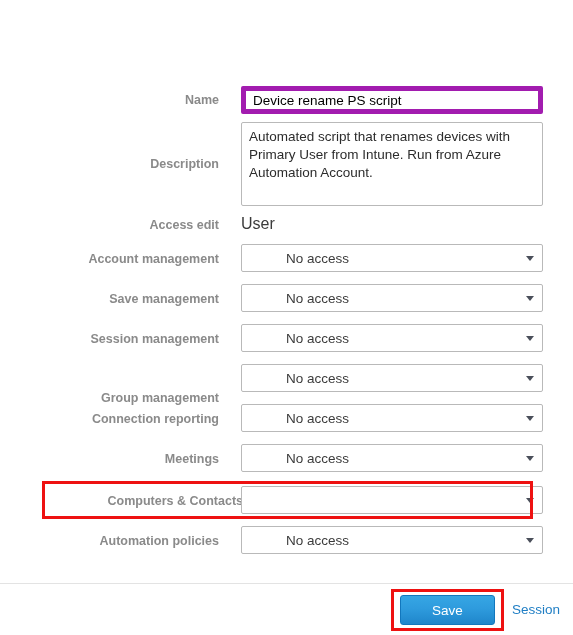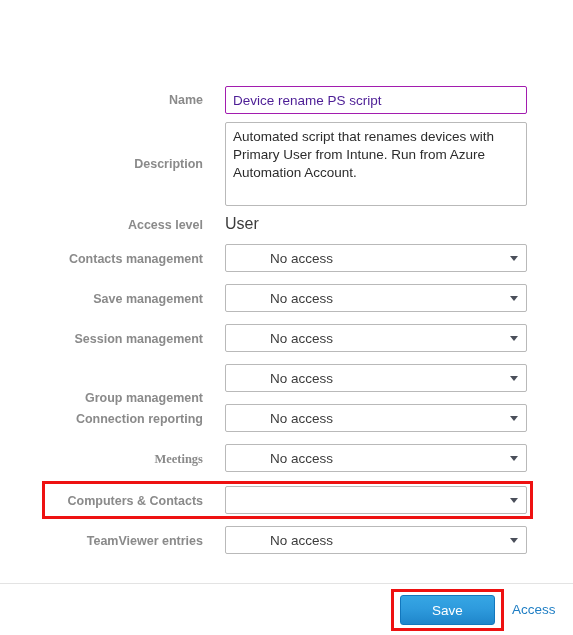--- a/index.html
+++ b/index.html
@@ -68,21 +68,21 @@
     cursor: pointer;
     display: flex;
     align-items: center;
     justify-content: center;
   }
   #close-button svg { display: block; }
 
   
   #dialog-body {
     position: absolute;
-    left: 0;
+    left: 16px;
     top: 62px;
     width: 496px;
     height: 521px;
     background: #ffffff;
   }
 
   .form-row {
     position: absolute;
     left: 0;
     width: 573px;
@@ -100,26 +100,26 @@
   .row-control {
     position: absolute;
     left: 225px;
     width: 302px;
     box-sizing: border-box;
   }
 
   
   .text-input {
     height: 28px;
-    border: 1px solid #a21caf;
+    border: 5px solid #a21caf;
     border-radius: 2px;
     background: #ffffff;
     font-family: "Liberation Sans", sans-serif;
     font-size: 13.5px;
-    color: #4c1d95;
+    color: #000000;
     padding: 0 7px;
     box-sizing: border-box;
     width: 302px;
     outline: none;
   }
 
   
   .text-area {
     height: 84px;
     border: 1px solid #b9b9b9;
@@ -257,28 +257,28 @@
     </div>
 
     <div class="form-row" style="top:60px;">
       <div class="row-label" style="top:35px;">Description</div>
       <div class="row-control" style="top:0;">
         <textarea class="text-area" style="">Automated script that renames devices with Primary User from Intune. Run from Azure Automation Account.</textarea>
       </div>
     </div>
 
     <div class="form-row" style="top:153px;">
-      <div class="row-label" style="top:3px;">Access level</div>
+      <div class="row-label" style="top:3px;">Access edit</div>
       <div class="row-control" style="top:0;">
         <div class="static-value">User</div>
       </div>
     </div>
 
     <div class="form-row" style="top:182px;">
-      <div class="row-label" style="top:8px;">Contacts management</div>
+      <div class="row-label" style="top:8px;">Account management</div>
       <div class="row-control" style="top:0;">
         <div class="select-box">
           <div class="select-value">No access</div>
           <div class="select-arrow"></div>
         </div>
       </div>
     </div>
 
     <div class="form-row" style="top:222px;">
       <div class="row-label" style="top:8px;">Save management</div>
@@ -314,51 +314,51 @@
       <div class="row-label" style="top:8px;">Connection reporting</div>
       <div class="row-control" style="top:0;">
         <div class="select-box">
           <div class="select-value">No access</div>
           <div class="select-arrow"></div>
         </div>
       </div>
     </div>
 
     <div class="form-row" style="top:382px;">
-      <div class="row-label" style="top:8px;font-family:Liberation Serif, serif;">Meetings</div>
+      <div class="row-label" style="top:8px;">Meetings</div>
       <div class="row-control" style="top:0;">
         <div class="select-box">
           <div class="select-value">No access</div>
           <div class="select-arrow"></div>
         </div>
       </div>
     </div>
 
     <div class="form-row" style="top:424px;">
-      <div class="row-label" style="top:8px;">Computers &amp; Contacts</div>
+      <div class="row-label" style="top:8px;margin-left:24px;">Computers &amp; Contacts</div>
       <div class="row-control" style="top:0;">
         <div class="select-box">
           <div class="select-arrow"></div>
         </div>
       </div>
     </div>
 
     <div class="form-row" style="top:464px;">
-      <div class="row-label" style="top:8px;">TeamViewer entries</div>
+      <div class="row-label" style="top:8px;">Automation policies</div>
       <div class="row-control" style="top:0;">
         <div class="select-box">
           <div class="select-value">No access</div>
           <div class="select-arrow"></div>
         </div>
       </div>
     </div>
 
   </div>
 
   <div id="dialog-footer">
     <button id="save-button">Save</button>
-    <a id="cancel-link">Access</a>
+    <a id="cancel-link">Session</a>
   </div>
 
 </div>
 
 <div class="annotation-box" id="annotation-computers-contacts"></div>
 <div class="annotation-box" id="annotation-save"></div>
 
 </body></html>

